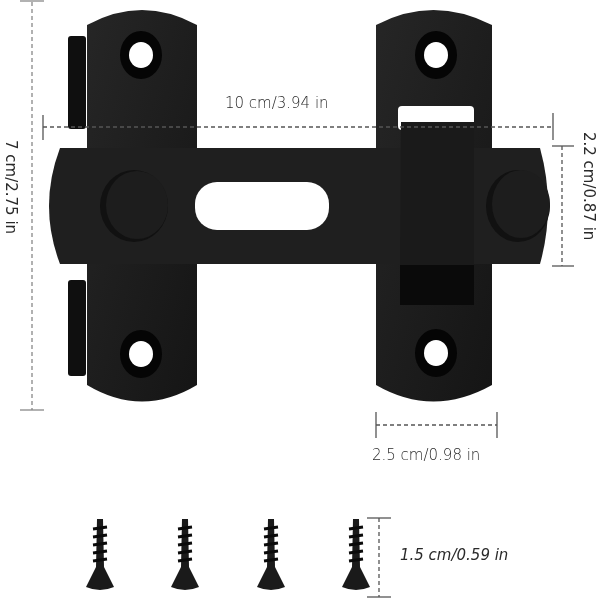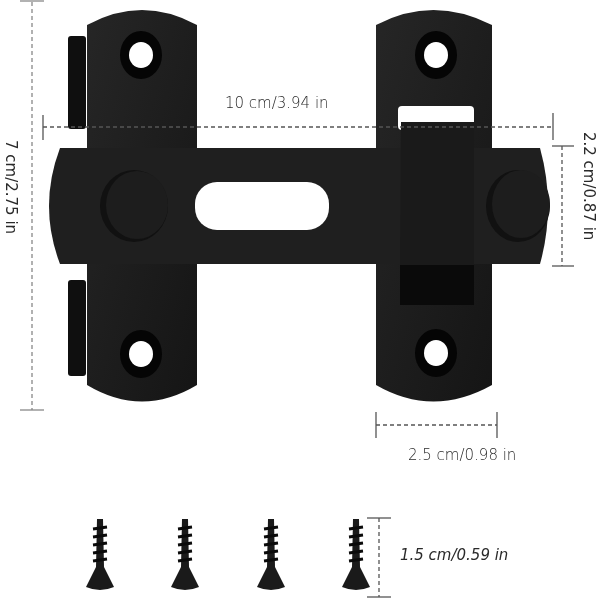--- a/index.html
+++ b/index.html
@@ -128,15 +128,15 @@
           <line x1="-7" y1="28" x2="7" y2="26"></line>
           <line x1="-7" y1="36" x2="7" y2="34"></line>
           <line x1="-7" y1="44" x2="7" y2="42"></line>
         </g>
     </g>
   </svg>
 
   <div class="label" style="left:225px;top:94px;">10 cm/3.94 in</div>
   <div class="vlabel" style="left:20px;top:140px;transform:rotate(90deg);">7 cm/2.75 in</div>
   <div class="vlabel" style="left:598px;top:132px;transform:rotate(90deg);">2.2 cm/0.87 in</div>
-  <div class="label" style="left:372px;top:446px;margin-left:36px;">2.5 cm/0.98 in</div>
+  <div class="label" style="left:372px;top:446px;">2.5 cm/0.98 in</div>
   <div class="label" style="left:400px;top:546px;font-style:italic;">1.5 cm/0.59 in</div>
 </div>
 
 </body></html>

